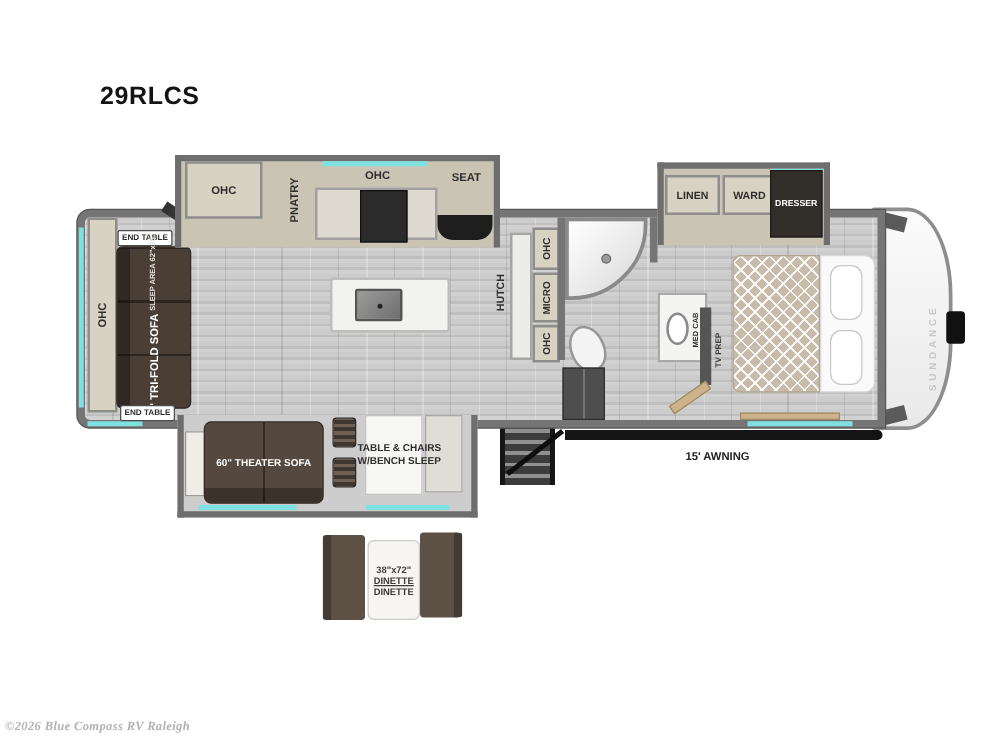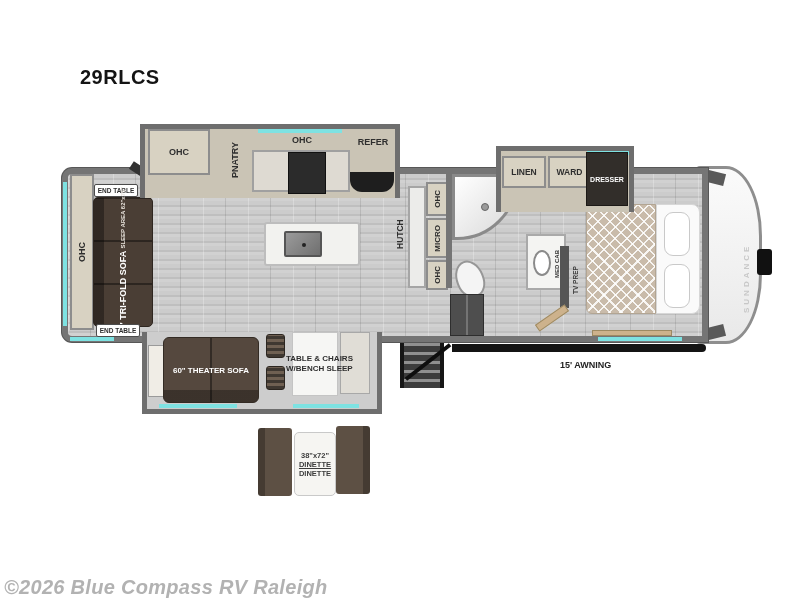--- a/index.html
+++ b/index.html
@@ -38,25 +38,25 @@
   </div>
   <div class="abs" style="left:757px;top:249px;width:15px;height:26px;background:#111;border-radius:3px;z-index:0;"></div>
 
   <div class="abs slide" style="left:140px;top:124px;width:260px;height:74px;border-bottom:none;z-index:3;">
     <div class="abs cyan" style="left:113px;top:0;width:84px;height:4px;"></div>
     <div class="abs beige ctr lbl" style="left:3px;top:0px;width:62px;height:46px;font-size:9px;">OHC</div>
     <div class="abs vt ctr lbl" style="left:83px;top:3px;width:14px;height:56px;font-size:9px;">PNATRY</div>
     <div class="abs" style="left:107px;top:21px;width:98px;height:42px;background:#dedad2;border:2px solid #a0a0a0;box-sizing:border-box;"></div>
     <div class="abs" style="left:143px;top:23px;width:38px;height:42px;background:#2b2b2b;border:1px solid #111;box-sizing:border-box;"></div>
     <div class="abs ctr lbl" style="left:135px;top:5px;width:44px;height:12px;font-size:9px;">OHC</div>
-    <div class="abs ctr lbl" style="left:205px;top:7px;width:46px;height:12px;font-size:9px;">REFER</div>
+    <div class="abs ctr lbl" style="left:205px;top:7px;width:46px;height:12px;font-size:9px;">SEAT</div>
     <div class="abs" style="left:205px;top:43px;width:44px;height:20px;background:#1e1e1e;border-radius:0 0 12px 12px;"></div>
   </div>
 
-  <div class="abs slide" style="left:496px;top:130px;width:138px;height:66px;border-bottom:none;z-index:3;margin-top:16px;">
+  <div class="abs slide" style="left:526px;top:130px;width:138px;height:66px;border-bottom:none;z-index:3;">
     <div class="abs cyan" style="left:86px;top:0;width:42px;height:4px;"></div>
     <div class="abs beige ctr lbl" style="left:1px;top:5px;width:44px;height:32px;font-size:8.5px;">LINEN</div>
     <div class="abs beige ctr lbl" style="left:47px;top:5px;width:43px;height:32px;font-size:8.5px;">WARD</div>
     <div class="abs ctr" style="left:85px;top:1px;width:42px;height:54px;background:#322e2a;border:1px solid #1c1916;box-sizing:border-box;">
       <span class="lbl" style="color:#fff;font-size:7px;">DRESSER</span>
     </div>
   </div>
 
   <div class="abs floor" style="left:62px;top:168px;width:646px;height:174px;border:6px solid #757575;box-sizing:border-box;border-radius:10px 0 0 10px;box-shadow:0 0 0 1px #575757;z-index:2;">
 
@@ -142,29 +142,29 @@
     </div>
     <div class="abs cyan" style="left:12px;bottom:1px;width:78px;height:4px;"></div>
     <div class="abs cyan" style="left:146px;bottom:1px;width:66px;height:4px;"></div>
   </div>
 
   <div class="abs steps-tread" style="left:400px;top:340px;width:44px;height:48px;border-left:4px solid #161616;border-right:4px solid #161616;box-sizing:border-box;z-index:1;">
     <div class="abs" style="left:-4px;top:20px;width:56px;height:4px;background:#0e0e0e;transform:rotate(-38deg);"></div>
   </div>
 
   <div class="abs" style="left:452px;top:344px;width:254px;height:8px;background:#141414;border-radius:0 5px 5px 0;z-index:1;"></div>
-  <div class="abs lbl" style="left:560px;top:360px;width:90px;font-size:9px;text-align:left;color:#222;">15' AWNING</div>
+  <div class="abs lbl" style="left:529px;top:360px;width:90px;font-size:9px;text-align:center;color:#222;">15' AWNING</div>
 
   <div class="abs" style="left:256px;top:424px;width:116px;height:74px;z-index:1;">
     <div class="abs" style="left:2px;top:4px;width:34px;height:68px;background:#5d5044;border-left:7px solid #453b32;border-radius:3px;box-sizing:border-box;"></div>
     <div class="abs" style="left:80px;top:2px;width:34px;height:68px;background:#5d5044;border-right:7px solid #453b32;border-radius:3px;box-sizing:border-box;"></div>
     <div class="abs ctr" style="left:38px;top:8px;width:42px;height:64px;background:#f6f5f2;border:1px solid #c9c9c9;border-radius:5px;box-sizing:border-box;">
       <span class="lbl" style="font-size:7.5px;color:#3c3c3c;line-height:1.2;">
         <span style="display:block;">38"x72"</span>
         <span style="display:block;text-decoration:underline;">DINETTE</span>
         <span style="display:block;">DINETTE</span>
       </span>
     </div>
   </div>
 
-  <div class="abs" style="left:4px;top:576px;font-size:20px;font-weight:bold;font-style:italic;color:#b2b2b2;letter-spacing:.3px;">©2026 Blue Compass RV Raleigh</div>
+  <div class="abs" style="left:4px;top:576px;font-size:10px;font-weight:bold;font-style:italic;color:#b2b2b2;letter-spacing:.3px;font-family:Liberation Serif, serif;">©2026 Blue Compass RV Raleigh</div>
 
 </div>
 
 </body></html>

